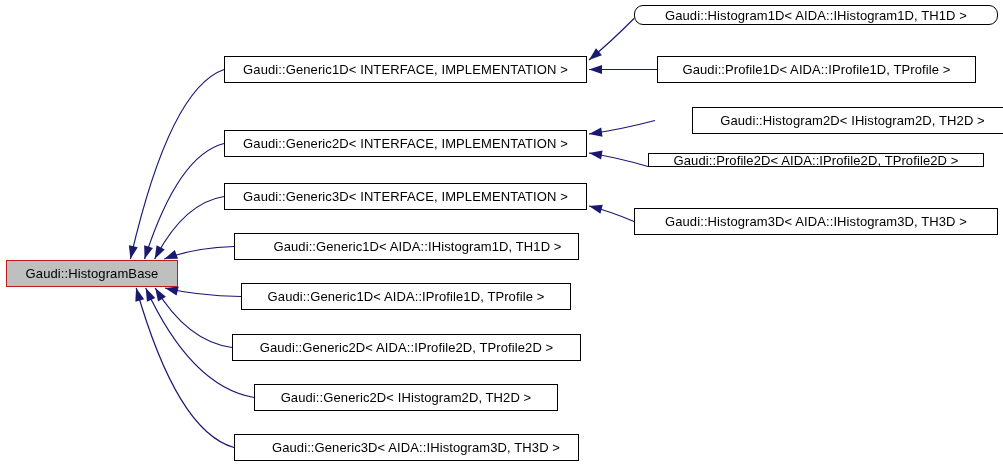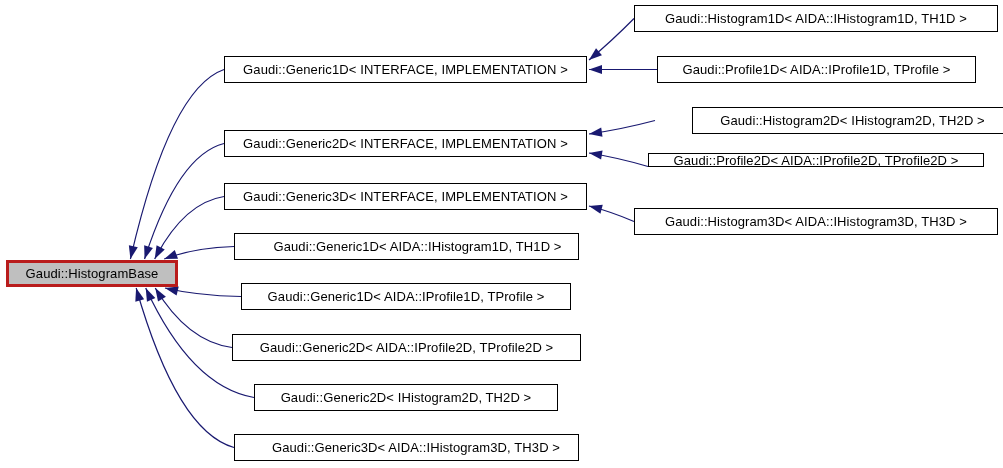--- a/index.html
+++ b/index.html
@@ -32,21 +32,21 @@
     line-height: 1;
     display: flex;
     align-items: center;
     justify-content: center;
     white-space: nowrap;
     letter-spacing: 0.1px;
     z-index: 2;
   }
   .node.root {
     background: #bfbfbf;
-    border: 3px solid #b91c1c;
+    border: 1px solid #b91c1c;
   }
   .node-label {
     display: block;
     padding: 0 6px;
   }
 </style>
 </head>
 <body>
 
 <div id="canvas">
@@ -103,21 +103,21 @@
       </div>
       <div class="node" style="left: 232px; top: 334px; width: 349px; height: 27px;">
         <span class="node-label">Gaudi::Generic2D&lt; AIDA::IProfile2D, TProfile2D &gt;</span>
       </div>
       <div class="node" style="left: 254px; top: 384px; width: 304px; height: 27px;">
         <span class="node-label">Gaudi::Generic2D&lt; IHistogram2D, TH2D &gt;</span>
       </div>
       <div class="node" style="left: 234px; top: 434px; width: 345px; height: 27px; padding-left: 19px;">
         <span class="node-label">Gaudi::Generic3D&lt; AIDA::IHistogram3D, TH3D &gt;</span>
       </div>
-      <div class="node" style="left: 634px; top: 5px; width: 364px; height: 27px;">
+      <div class="node" style="left: 634px; top: 5px; width: 364px; height: 20px; border-radius: 9px;">
         <span class="node-label">Gaudi::Histogram1D&lt; AIDA::IHistogram1D, TH1D &gt;</span>
       </div>
       <div class="node" style="left: 657px; top: 56px; width: 319px; height: 27px;">
         <span class="node-label">Gaudi::Profile1D&lt; AIDA::IProfile1D, TProfile &gt;</span>
       </div>
       <div class="node" style="left: 655px; top: 107px; width: 321px; height: 27px; margin-left: 37px;">
         <span class="node-label">Gaudi::Histogram2D&lt; IHistogram2D, TH2D &gt;</span>
       </div>
       <div class="node" style="left: 648px; top: 153px; width: 336px; height: 14px;">
         <span class="node-label">Gaudi::Profile2D&lt; AIDA::IProfile2D, TProfile2D &gt;</span>

